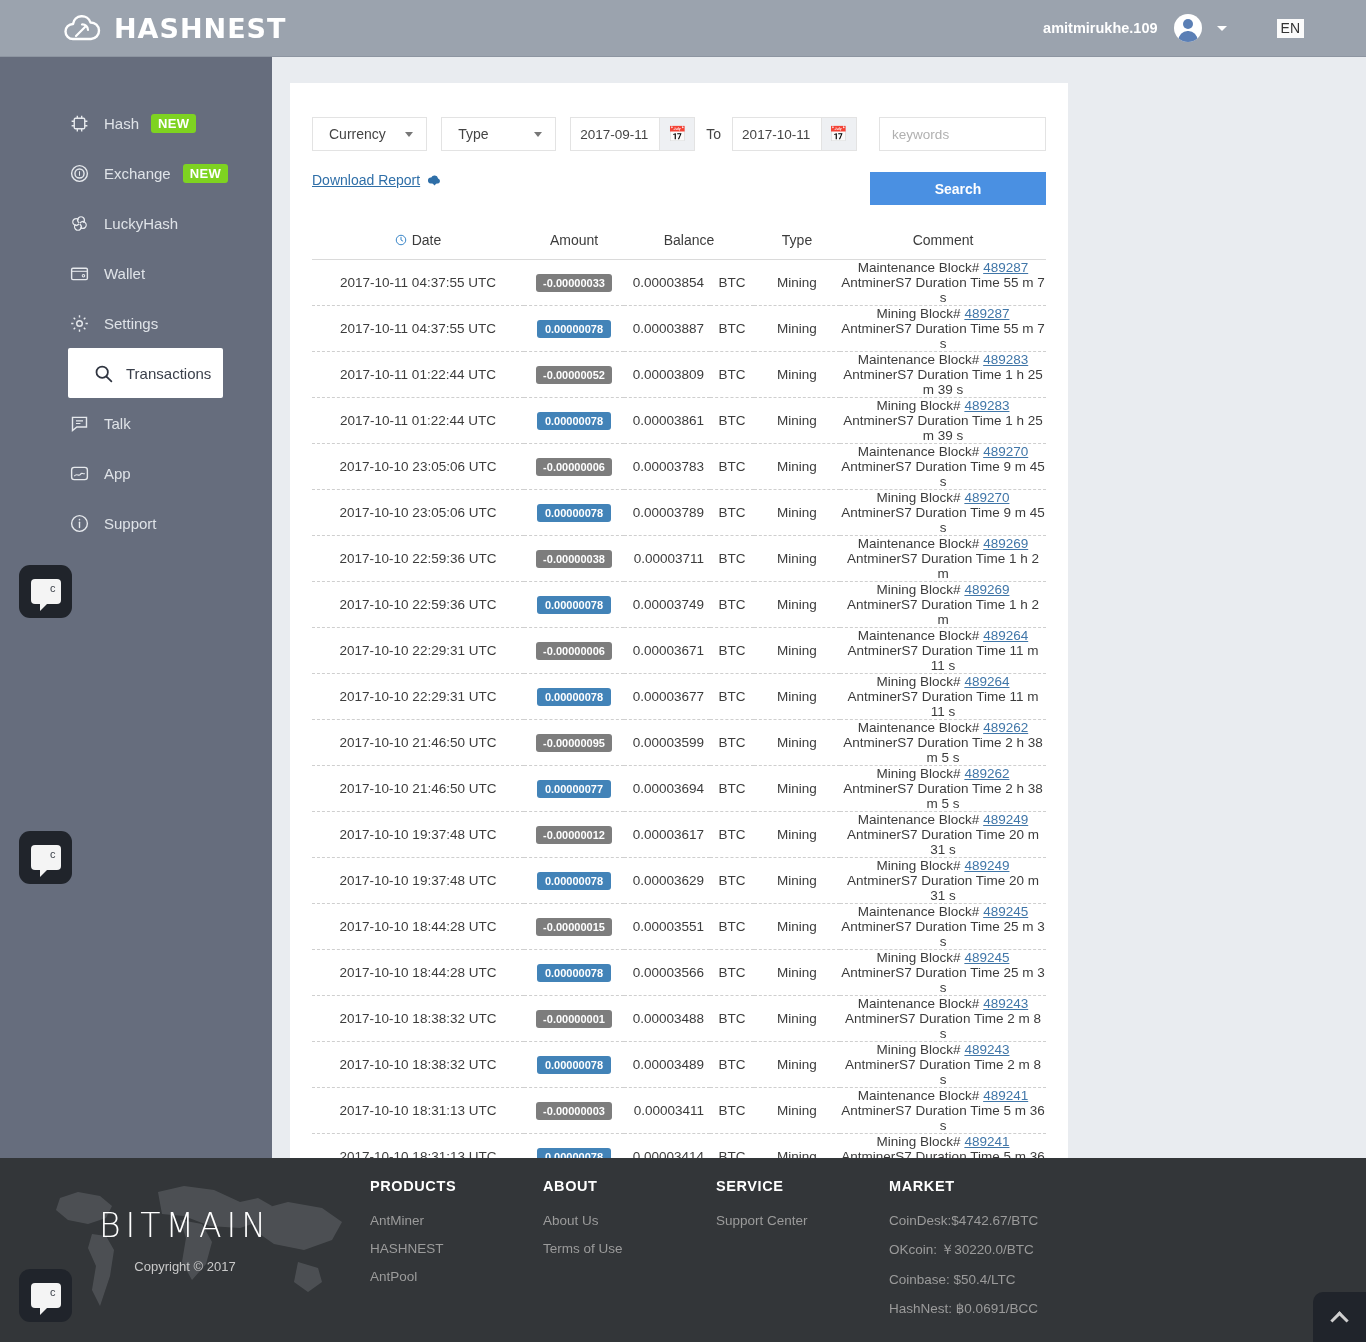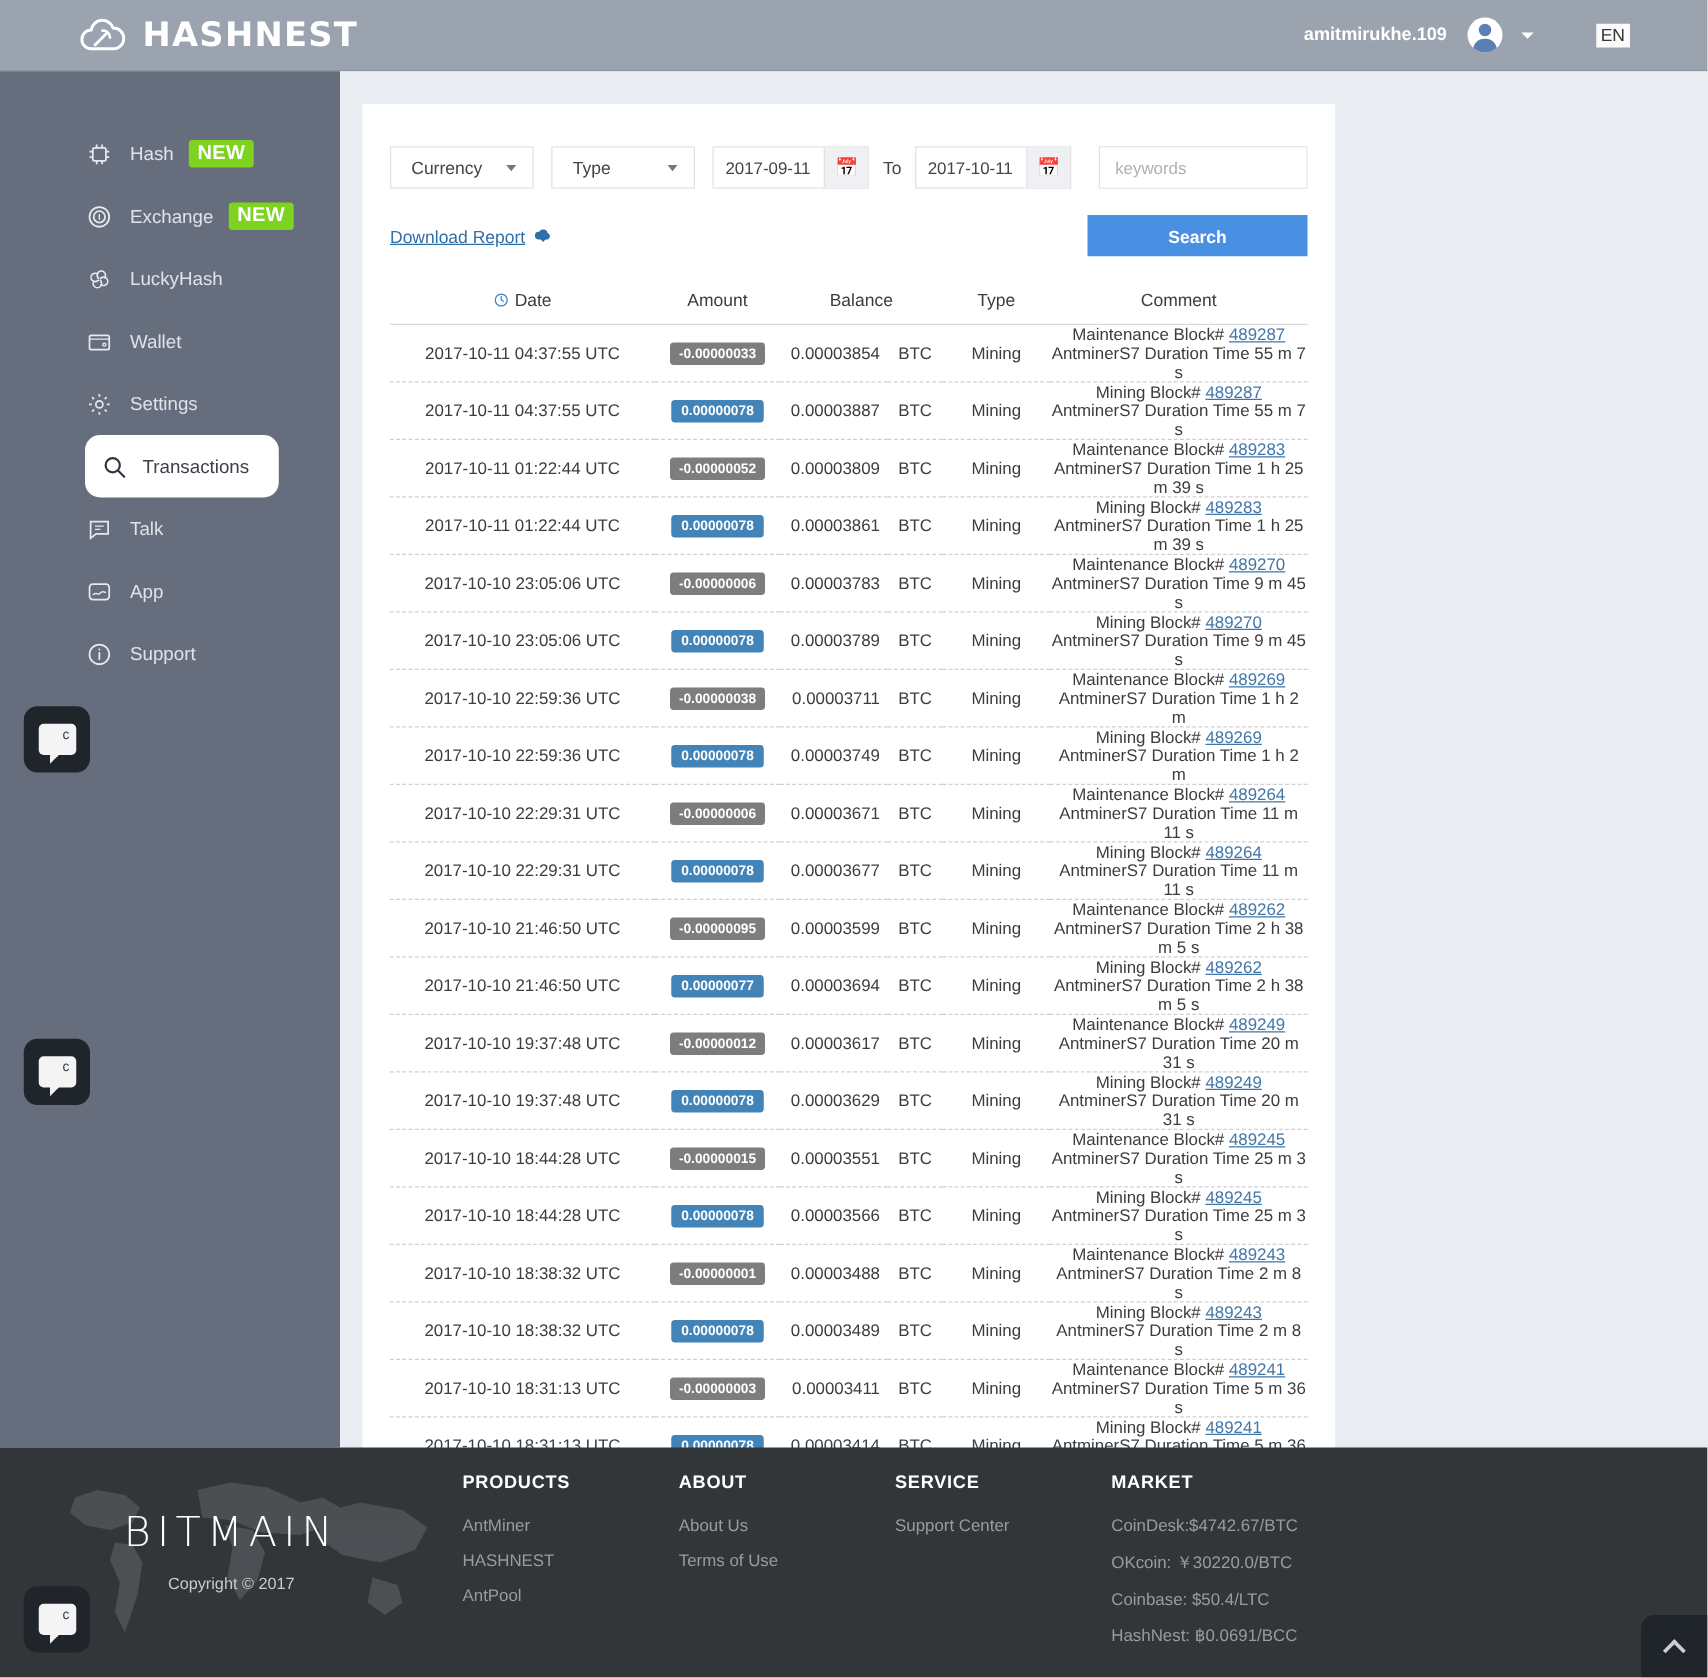--- a/index.html
+++ b/index.html
@@ -58,26 +58,26 @@
   .nav-item {
     display: flex; align-items: center; height: 50px; padding-left: 68px;
     color: #dfe3e8; font-size: 15px; position: relative;
   }
   .nav-item .ni-icon {
     width: 22px; height: 22px; margin-right: 14px; flex: none;
     display: flex; align-items: center; justify-content: center;
   }
   .nav-item .ni-label { white-space: nowrap; }
   .nav-item.active {
-    background: #ffffff; color: #3a3f4a; margin-left: 68px; padding-left: 0;
-    width: 155px; border-radius: 12px;
+    background: #ffffff; color: #3a3f4a; margin-left: 68px; padding-left: 12px;
+    width: 155px; border-radius: 2px;
   }
   .nav-item.active .ni-icon { margin-left: 12px; margin-right: 12px; }
   .badge-new {
-    background: #7ed321; color: #ffffff; font-size: 16px; font-weight: bold;
+    background: #7ed321; color: #ffffff; font-size: 13px; font-weight: bold;
     border-radius: 3px; padding: 2px 7px; margin-left: 12px; letter-spacing: .3px;
   }
 
   
   .chatw {
     position: absolute; width: 53px; height: 53px; border-radius: 11px;
     background: #20242b; display: flex; align-items: center; justify-content: center;
   }
   .chat-bubble {
     width: 30px; height: 25px; background: #f4f4f4; border-radius: 4px;
@@ -123,21 +123,21 @@
   .kw {
     width: 194px; height: 34px; border: 1px solid #e3e3e3; background: #fff;
     margin-left: 22px;
   }
   .kw input {
     border: 0; outline: 0; width: 100%; height: 32px; padding: 0 12px; font-size: 13.5px;
     color: #444; font-family: "Liberation Sans", sans-serif;
   }
   .kw input::placeholder { color: #b0b0b0; }
 
-  .row2 { display: flex; align-items: center; margin-top: 21px; }
+  .row2 { display: flex; align-items: flex-start; margin-top: 21px; }
   .dl-link { font-size: 14px; color: #2f6fa8; display: flex; align-items: center; gap: 7px; }
   .btn-search {
     margin-left: auto; width: 176px; height: 33px; background: #4a90e2; color: #fff;
     font-size: 14px; font-weight: bold; display: flex; align-items: center;
     justify-content: center; border: 0; font-family: "Liberation Sans", sans-serif;
   }
 
   
   table.tx { width: 100%; border-collapse: collapse; margin-top: 27px; }
   table.tx th {

